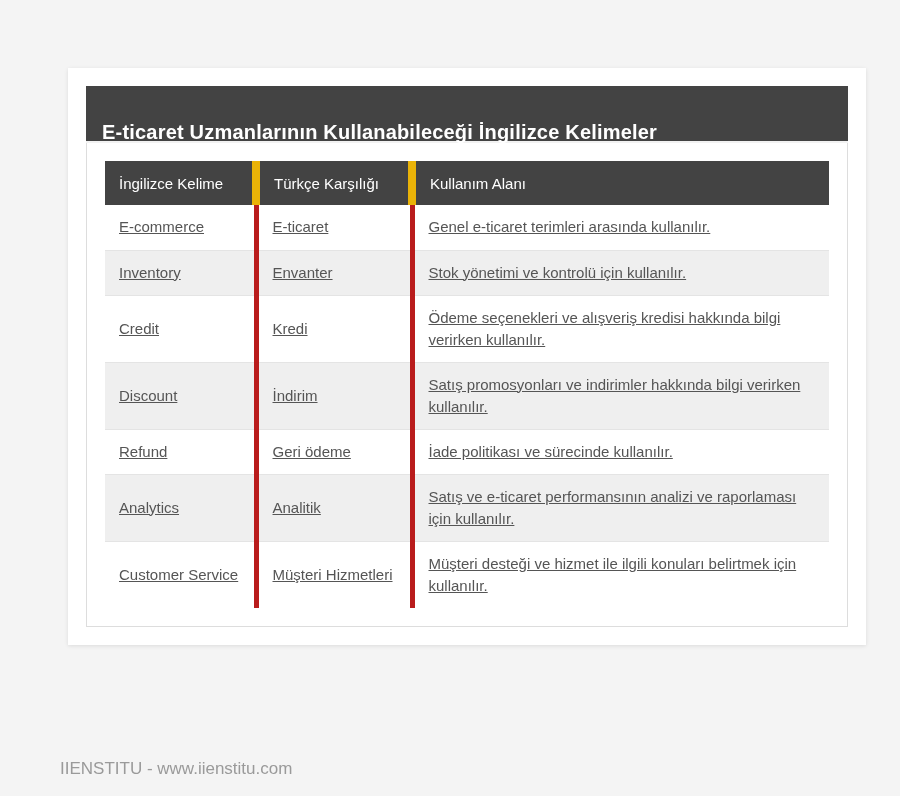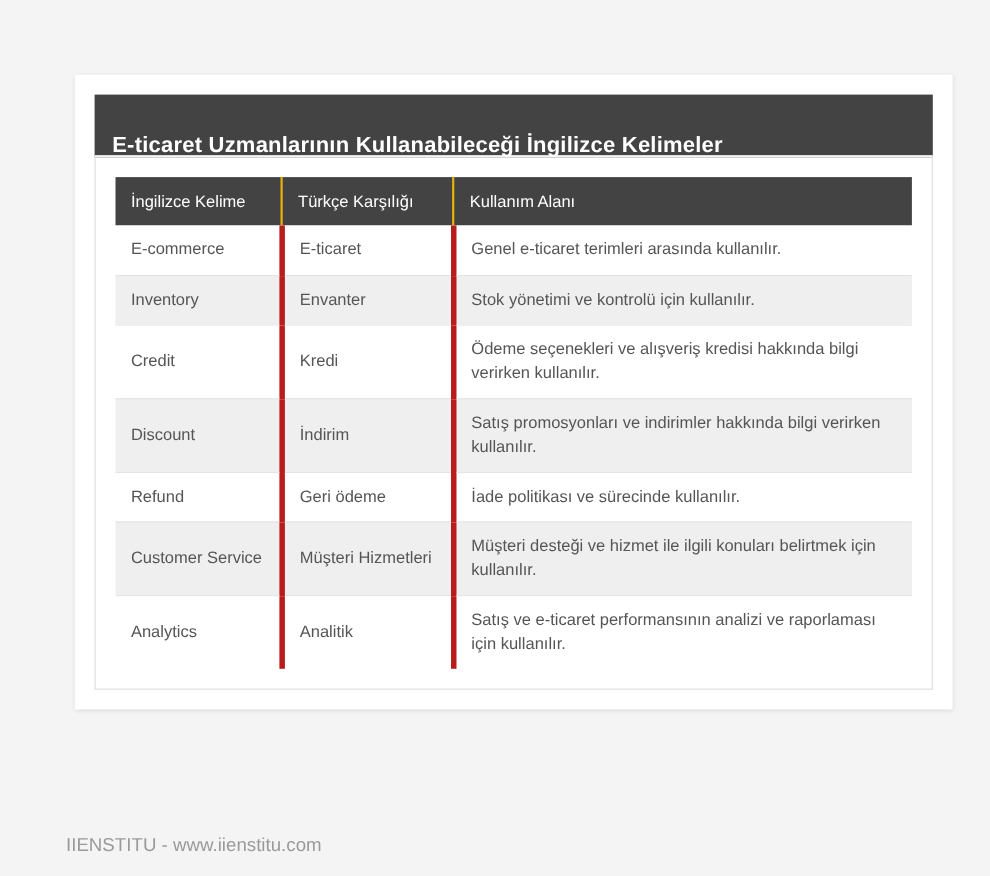--- a/index.html
+++ b/index.html
@@ -43,29 +43,30 @@
     background: #434343;
     color: #ffffff;
     font-size: 15px;
     font-weight: normal;
     text-align: left;
     height: 44px;
     padding: 0 14px;
     vertical-align: middle;
   }
   thead th + th {
-    border-left: 2px solid #eab308;
+    border-left: 8px solid #eab308;
   }
   tbody td {
     font-size: 15px;
     color: #555555;
     padding: 11px 14px;
     vertical-align: middle;
     line-height: 22px;
     border-top: 1px solid #e4e4e4;
+    text-decoration: underline;
   }
   tbody td + td {
     border-left: 5px solid #b91c1c;
   }
   tbody tr:first-child td { border-top: none; }
   tbody tr { background: #ffffff; height: 45px; }
   tbody tr:nth-child(even) { background: #efefef; }
   .card-body-border {
     border: 1px solid #dddddd;
     border-top: none;
@@ -120,27 +121,27 @@
           <td>Discount</td>
           <td>İndirim</td>
           <td>Satış promosyonları ve indirimler hakkında bilgi verirken kullanılır.</td>
         </tr>
         <tr>
           <td>Refund</td>
           <td>Geri ödeme</td>
           <td>İade politikası ve sürecinde kullanılır.</td>
         </tr>
         <tr>
+          <td>Analytics</td>
+          <td>Analitik</td>
+          <td>Satış ve e-ticaret performansının analizi ve raporlaması için kullanılır.</td>
+        </tr>
+        <tr>
           <td>Customer Service</td>
           <td>Müşteri Hizmetleri</td>
           <td>Müşteri desteği ve hizmet ile ilgili konuları belirtmek için kullanılır.</td>
-        </tr>
-        <tr>
-          <td>Analytics</td>
-          <td>Analitik</td>
-          <td>Satış ve e-ticaret performansının analizi ve raporlaması için kullanılır.</td>
         </tr>
       </tbody>
     </table>
   </div>
 </div>
 
 <div class="footer">IIENSTITU - www.iienstitu.com</div>
 
 </body></html>

